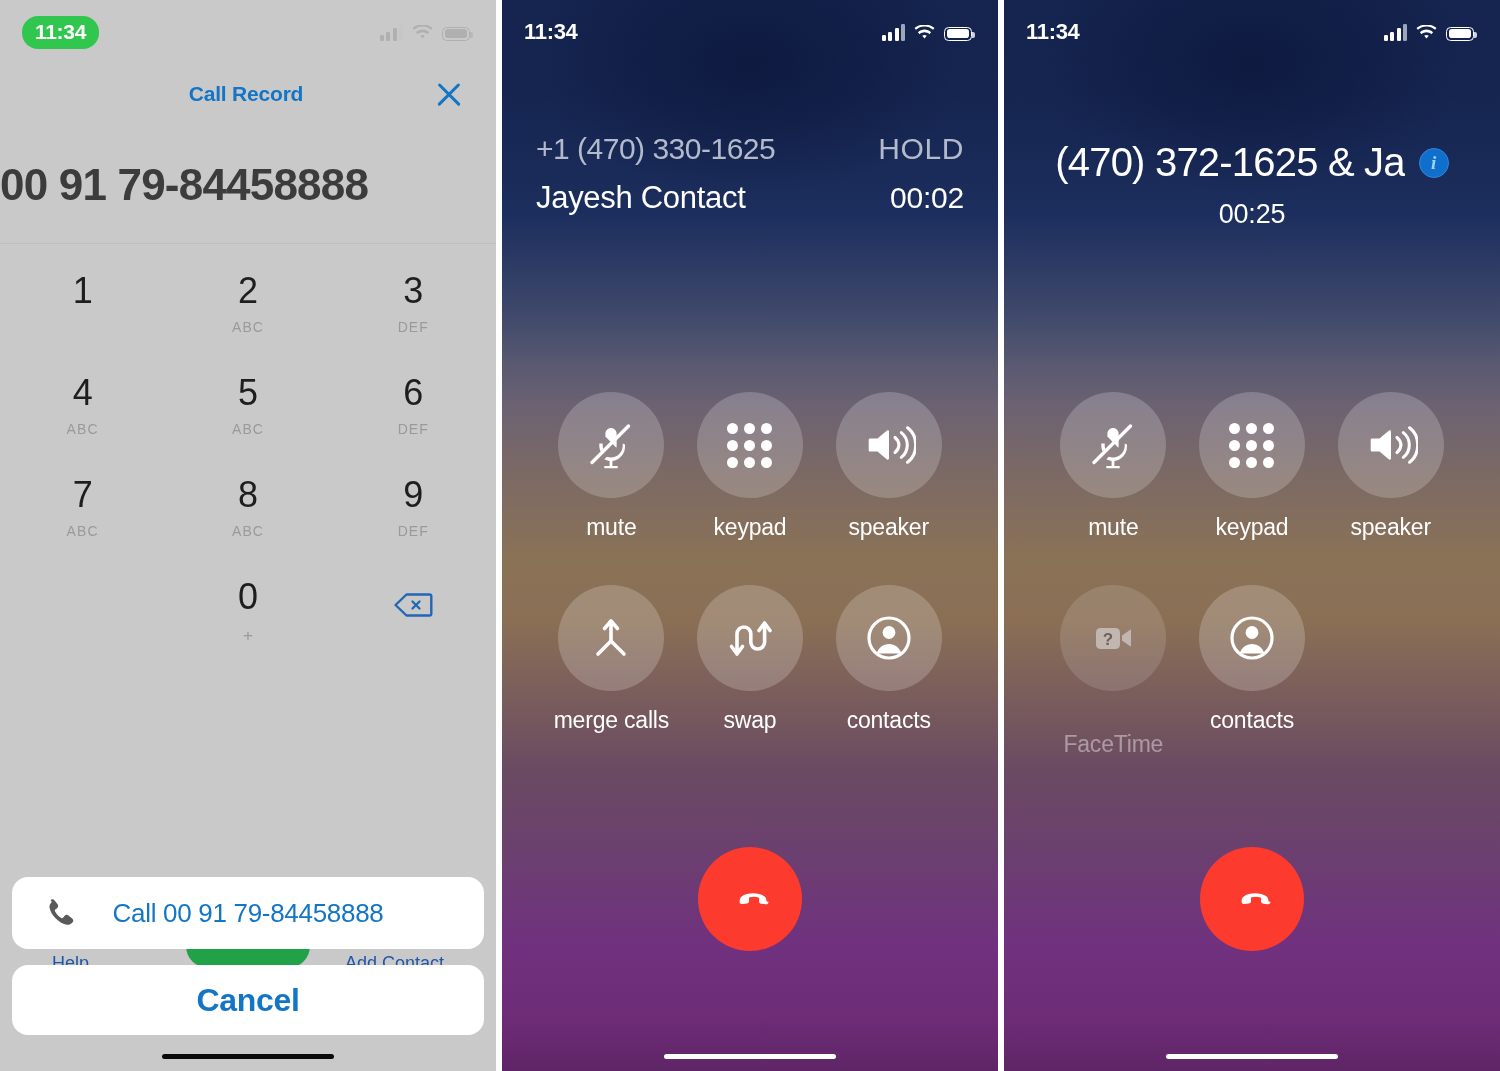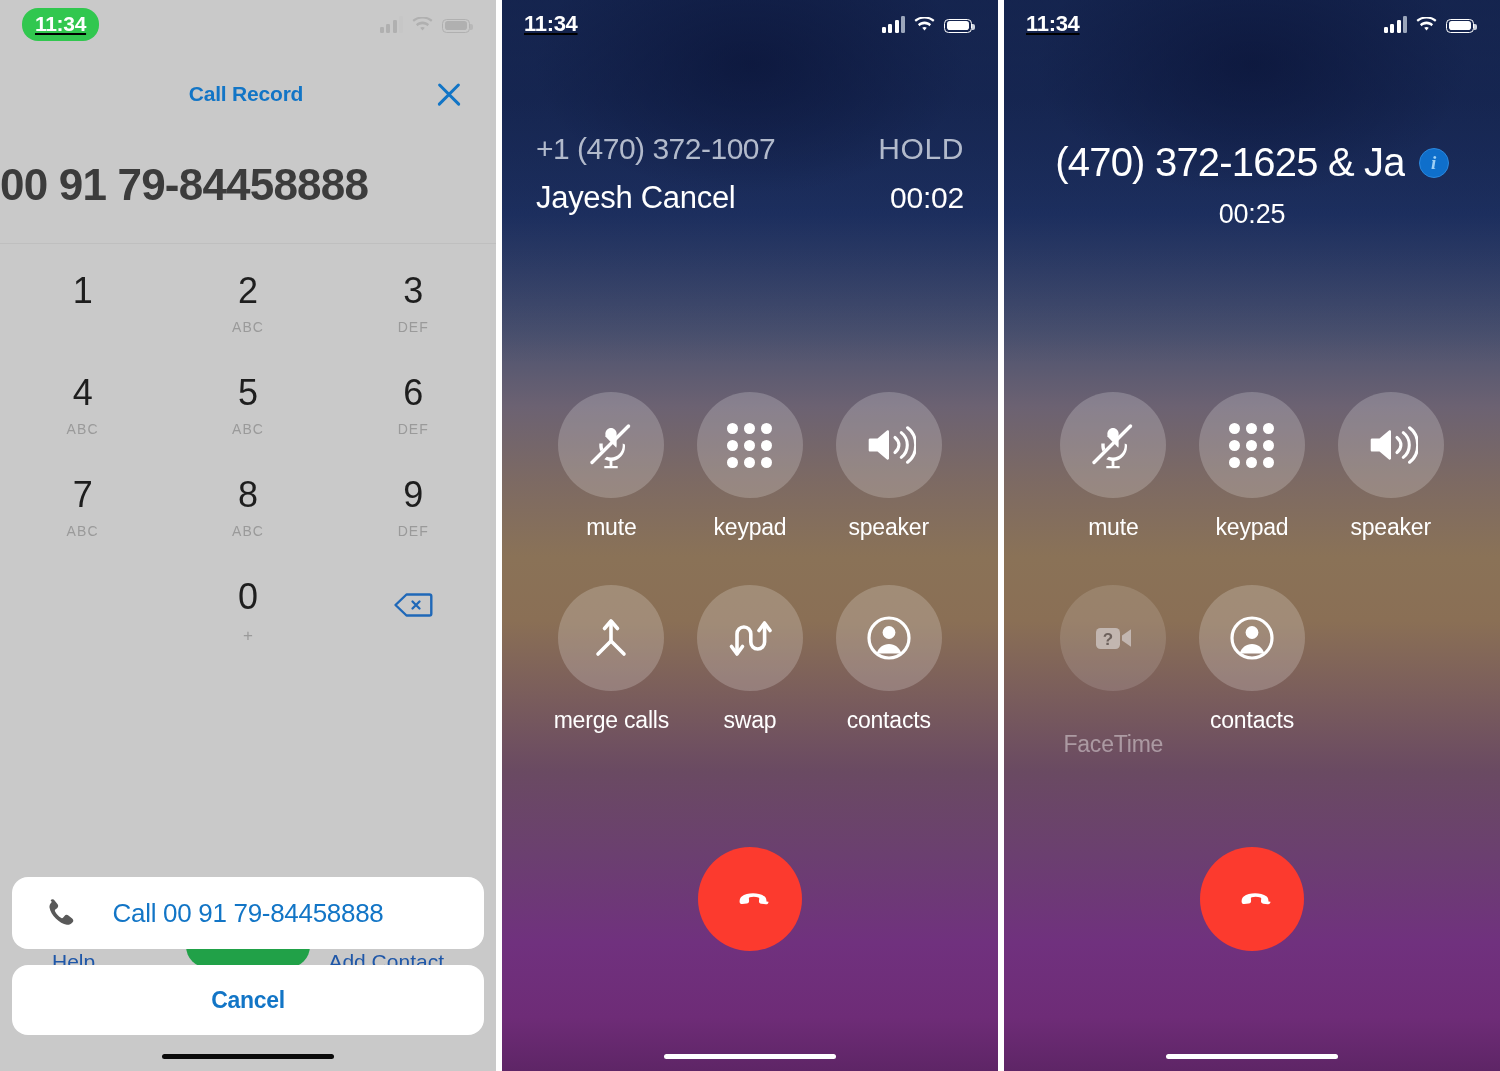--- a/index.html
+++ b/index.html
@@ -9,23 +9,23 @@
   .stage { position:relative; width:1500px; height:1071px; display:flex; background:#fff; }
 
   
   .panel { position:relative; height:1071px; overflow:hidden; flex:0 0 auto; }
   .p1 { width:496px; background:#c9c9c9; }
   .gap { width:6px; height:1071px; background:#ffffff; flex:0 0 auto; }
   .p2 { width:496px; }
   .p3 { width:496px; }
 
   
-  .statusbar { position:absolute; top:0; left:0; right:0; height:48px;
+  .statusbar { position:absolute; top:8px; left:0; right:0; height:48px;
                display:flex; align-items:center; justify-content:space-between;
-               padding:0 26px 0 22px; z-index:40;text-decoration:underline; }
+               padding:0 26px 0 22px; z-index:40; }
   .clock { font-size:22px; font-weight:bold; letter-spacing:-0.3px; }
   .clock.dark { color:#ffffff; }
   .clock-pill { background:#31c74f; color:#fff; border-radius:16px;
                 padding:4px 13px 5px; font-size:21px; font-weight:bold; letter-spacing:-0.3px; }
   .sb-icons { display:flex; align-items:flex-end; gap:9px; }
 
   .bars { display:flex; align-items:flex-end; gap:2.5px; height:17px; }
   .bars i { display:block; width:4px; border-radius:1.2px; }
   .bars i:nth-child(1){height:6px;} .bars i:nth-child(2){height:9px;}
   .bars i:nth-child(3){height:13px;} .bars i:nth-child(4){height:17px;}
@@ -74,36 +74,36 @@
   .key .kl { font-size:14px; color:#9a9a9a; letter-spacing:1.1px; margin-top:8px; }
   .key.blank { cursor:default; }
   .key .plus { font-size:17px; color:#9a9a9a; margin-top:9px; }
 
   .backsp { width:40px; height:26px; position:relative; margin-top:16px; }
   .backsp svg { display:block; }
 
   
   .sheet-links { position:absolute; left:0; right:0; bottom:97px; display:flex;
                  justify-content:space-between; padding:0 52px; z-index:1; }
-  .sheet-links span { color:#1f57a8; font-size:21px; }
+  .sheet-links span { color:#1f57a8; font-size:18px; }
   .green-call { position:absolute; left:50%; transform:translateX(-50%);
                 bottom:103px; width:124px; height:44px; border-radius:22px;
                 background:#21a148; z-index:2; }
   .green-call .dot { position:absolute; left:50%; top:-3px; transform:translateX(-50%);
                      width:22px; height:14px; border-radius:50%; background:#cfcfcf; }
 
   .sheet { position:absolute; left:12px; right:12px; background:#ffffff;
            border-radius:16px; display:flex; align-items:center; justify-content:center;
            z-index:5; cursor:pointer; }
   .sheet-call { bottom:122px; height:72px; }
   .sheet-call .phicon { position:absolute; left:32px; top:50%; transform:translateY(-50%);
                         width:34px; height:34px; }
   .sheet-call .label { color:#1275c6; font-size:26px; letter-spacing:-0.3px; }
   .sheet-cancel { bottom:36px; height:70px; z-index:6; }
-  .sheet-cancel .label { color:#1275c6; font-size:23px; font-weight:bold; letter-spacing:-0.3px; }
+  .sheet-cancel .label { color:#1275c6; font-size:32px; font-weight:bold; letter-spacing:-0.3px; }
 
   .home-ind { position:absolute; bottom:12px; left:50%; transform:translateX(-50%);
               width:172px; height:5.5px; border-radius:4px; }
   .home-dark { background:#0a0a0a; }
   .home-light { background:#ffffff; }
 
   
   .callbg { position:absolute; inset:0;
     background:
       radial-gradient(ellipse 300px 180px at 50% 6%, rgba(16,28,68,0.92) 0%, rgba(16,28,68,0.0) 72%),
@@ -315,25 +315,25 @@
         </span>
         <span class="batt">
             <span class="fill"></span>
             <span class="nub"></span>
           </span>
       </div>
     </div>
 
     <div class="call-head">
       <div class="ch-row">
-        <span class="ch-num">+1 (470) 372-1007</span>
+        <span class="ch-num">+1 (470) 330-1625</span>
         <span class="ch-hold">HOLD</span>
       </div>
       <div class="ch-row">
-        <span class="ch-name">Jayesh Cancel</span>
+        <span class="ch-name">Jayesh Contact</span>
         <span class="ch-timer">00:02</span>
       </div>
     </div>
 
     <div class="ctrl-grid">
       <div class="ctrl">
         <span class="ctrl-circle">
           <span class="ic">
             <svg viewBox="0 0 54 54" width="54" height="54">
               <path d="M27 10c3.1 0 5.6 2.5 5.6 5.6v12.2c0 .7-.1 1.3-.3 1.9L21.4 18.6v-3c0-3.1 2.5-5.6 5.6-5.6z" fill="#fff"></path>

